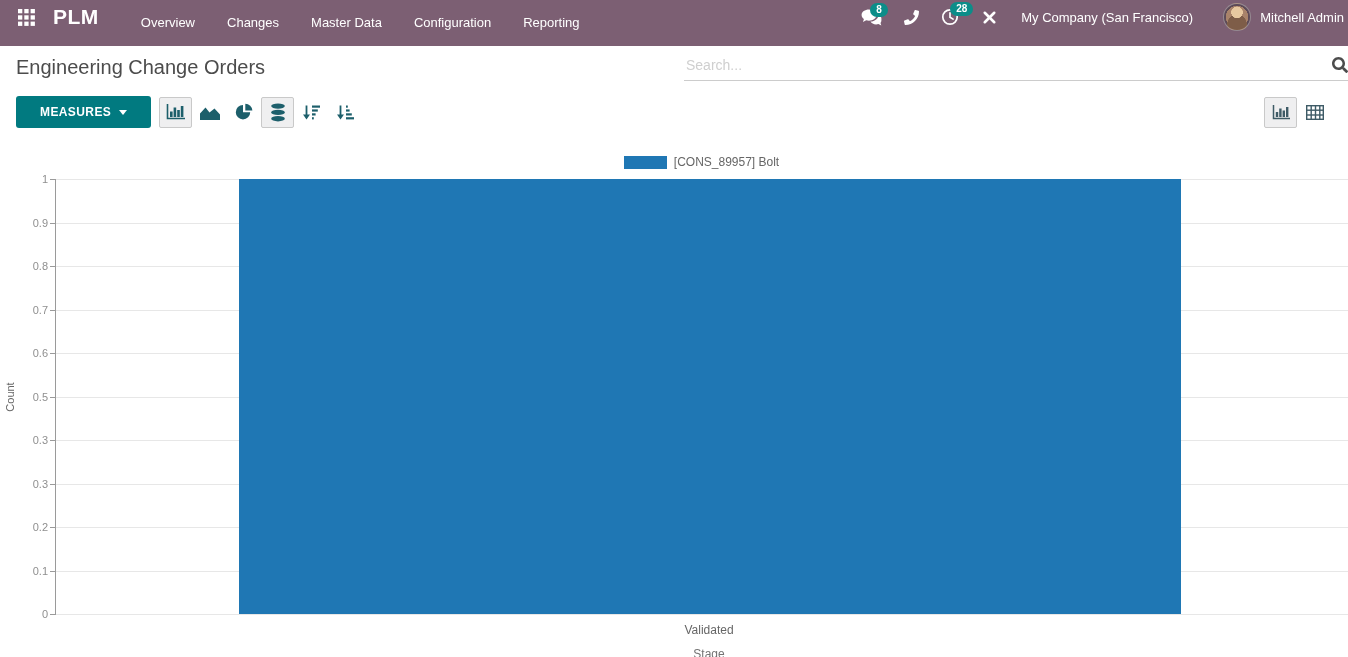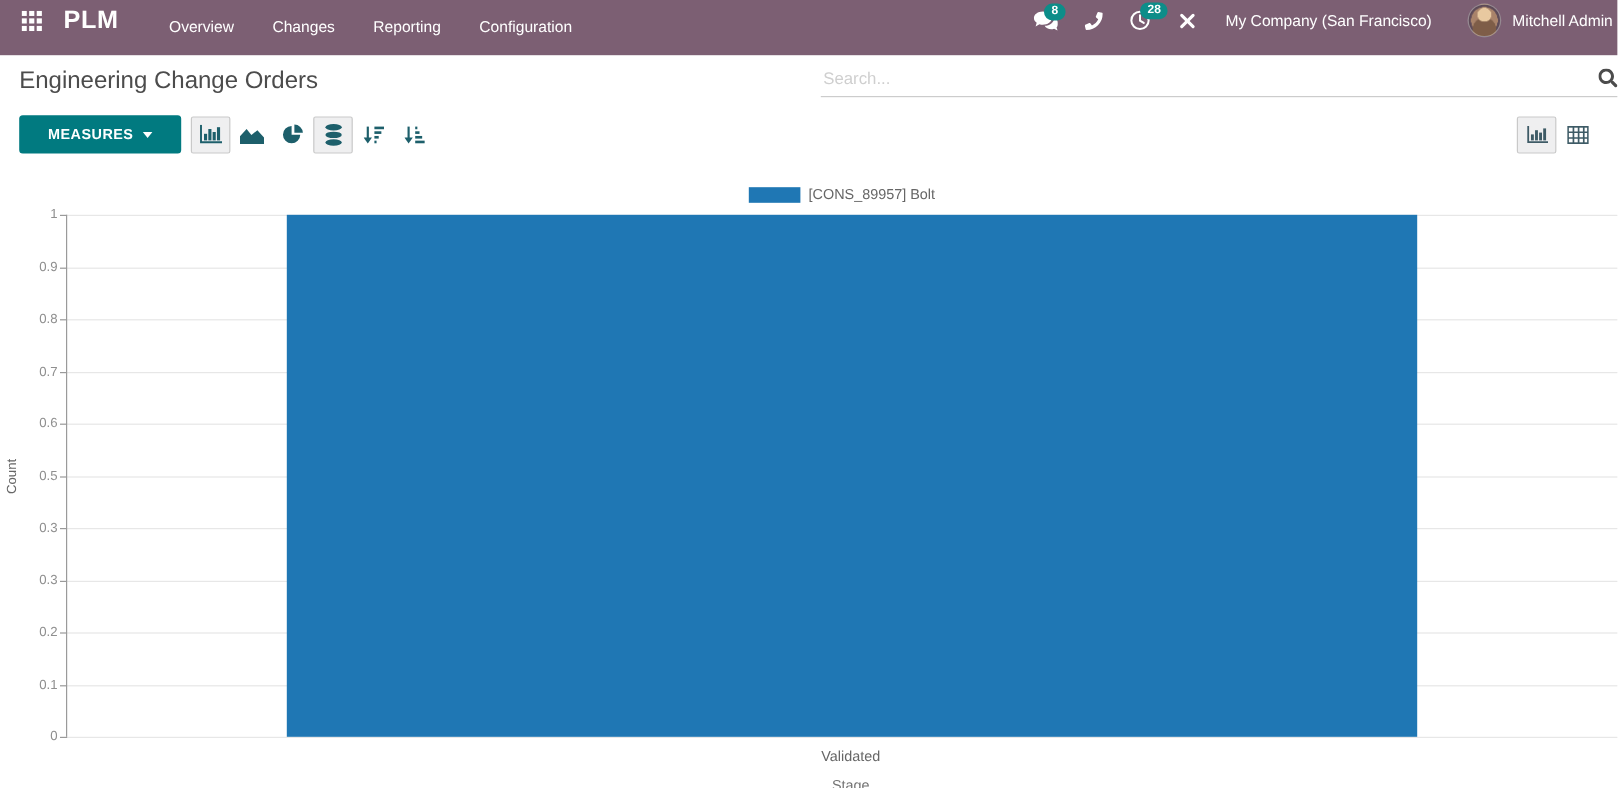--- a/index.html
+++ b/index.html
@@ -107,22 +107,23 @@
         <rect x="12.6" y="6.3" width="4.3" height="4.3"></rect>
       <rect x="0" y="12.6" width="4.3" height="4.3"></rect>
         <rect x="6.3" y="12.6" width="4.3" height="4.3"></rect>
         <rect x="12.6" y="12.6" width="4.3" height="4.3"></rect>
     </svg>
   </div>
   <div class="brand">PLM</div>
   <div class="nav-menu">
     <div class="nav-item">Overview</div>
     <div class="nav-item">Changes</div>
+    <div class="nav-item">Master Data</div>
+    <div class="nav-item">Configuration</div>
     <div class="nav-item">Reporting</div>
-    <div class="nav-item">Configuration</div>
   </div>
 
   <div class="nav-right">
     <div class="nav-icon-btn">
       <svg width="21" height="17" viewBox="0 0 21 17" fill="#fff">
         <path d="M8 .5C3.9.5.6 2.9.6 5.9c0 1.6.9 3 2.3 4L2 13l3.2-1.7c.9.3 1.8.4 2.8.4 4.1 0 7.4-2.4 7.4-5.4S12.1.5 8 .5z"></path>
         <path d="M20.4 9.6c0-1.8-1.2-3.4-3-4.3 0 .2.1.4.1.6 0 3.6-3.6 6.4-8 6.6 1 1.7 3.1 2.9 5.6 2.9.8 0 1.6-.1 2.3-.4l2.9 1.5-.8-2.5c.6-.7.9-1.5.9-2.4z"></path>
       </svg>
       <span class="badge">8</span>
     </div>

